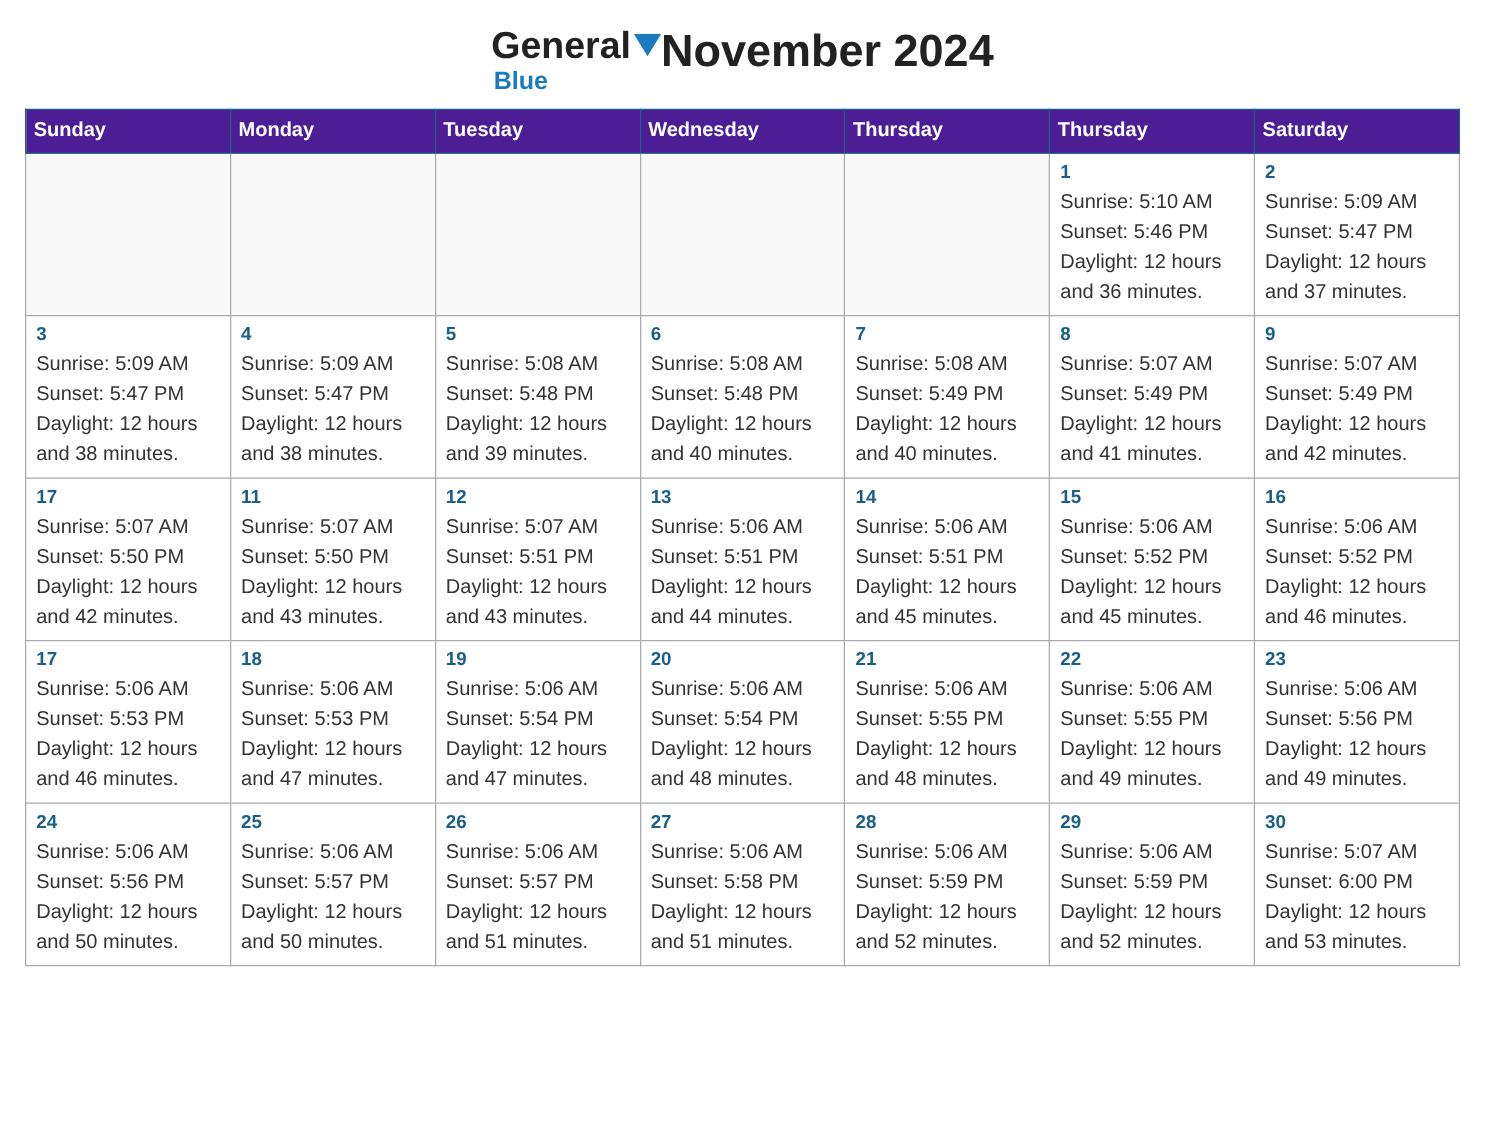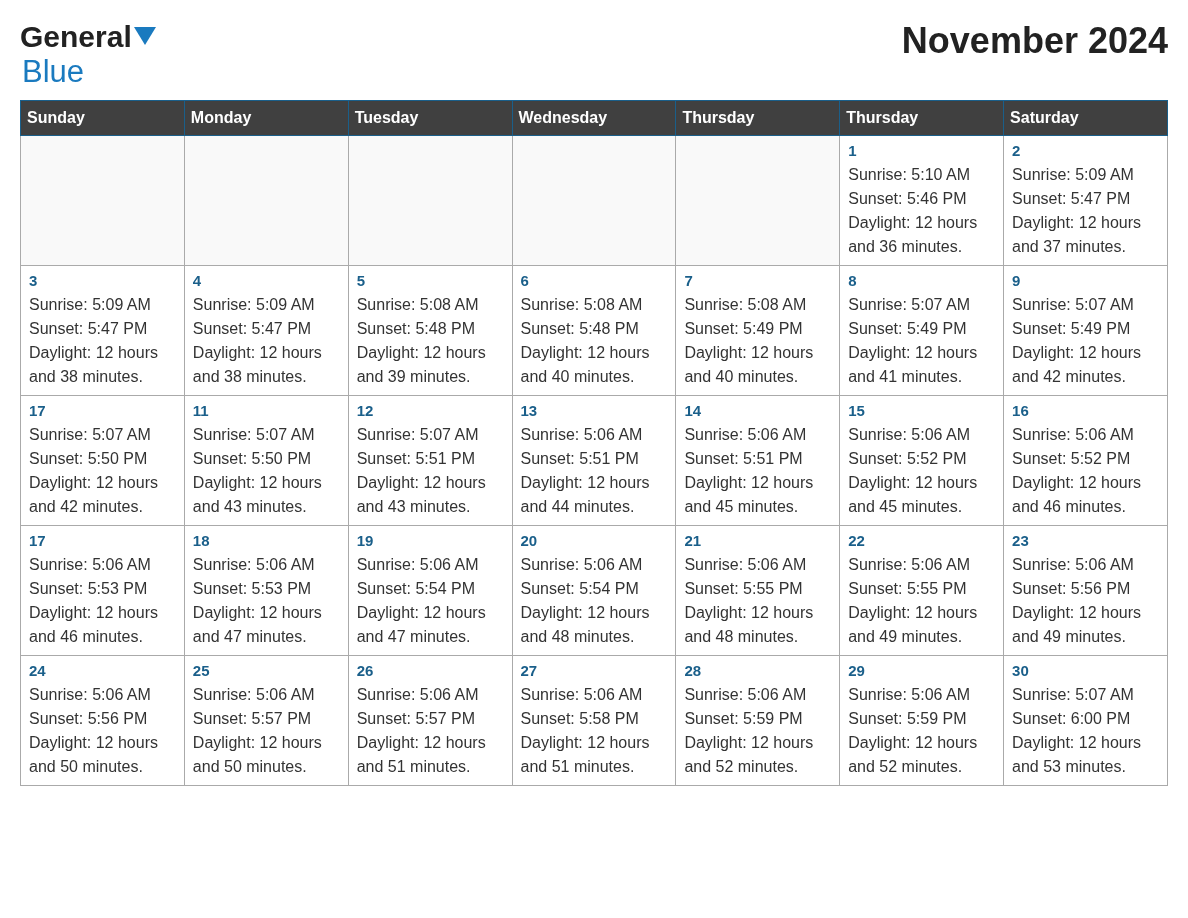--- a/index.html
+++ b/index.html
@@ -5,21 +5,21 @@
     * { box-sizing: border-box; margin: 0; padding: 0; }
     body {
       font-family: Arial, sans-serif;
       background: #fff;
       padding: 20px;
       width: 1188px;
       min-height: 918px;
     }
     .header-area {
       display: flex;
-      justify-content: space-between;
+      justify-content: center;
       align-items: flex-start;
       margin-bottom: 10px;
     }
     .logo {
       display: flex;
       flex-direction: column;
       align-items: flex-start;
     }
     .title-area {
       text-align: right;
@@ -32,21 +32,21 @@
     .location {
       font-size: 22px;
       color: #444;
     }
     .calendar-table {
       width: 100%;
       border-collapse: collapse;
       border: 1px solid #999;
     }
     .calendar-table th {
-      background-color: #404040;
+      background-color: #4c1d95;
       color: #fff;
       font-size: 16px;
       font-weight: bold;
       padding: 8px 6px;
       text-align: left;
       border: 1px solid #1a5f8a;
     }
     .calendar-table td {
       vertical-align: top;
       border: 1px solid #aaa;
@@ -75,22 +75,22 @@
       font-size: 30px;
       font-weight: bold;
       color: #222;
     }
     .logo-row1 {
       display: flex;
       align-items: center;
     }
     .logo-row2 {
       color: #1a7abf;
-      font-size: 31px;
-      font-weight: normal;
+      font-size: 20px;
+      font-weight: bold;
       margin-left: 2px;
     }
   </style>
 </head>
 <body>
 
 <div class="header-area">
   <div class="logo">
     <div class="logo-row1">
       <span class="logo-general">General</span>

